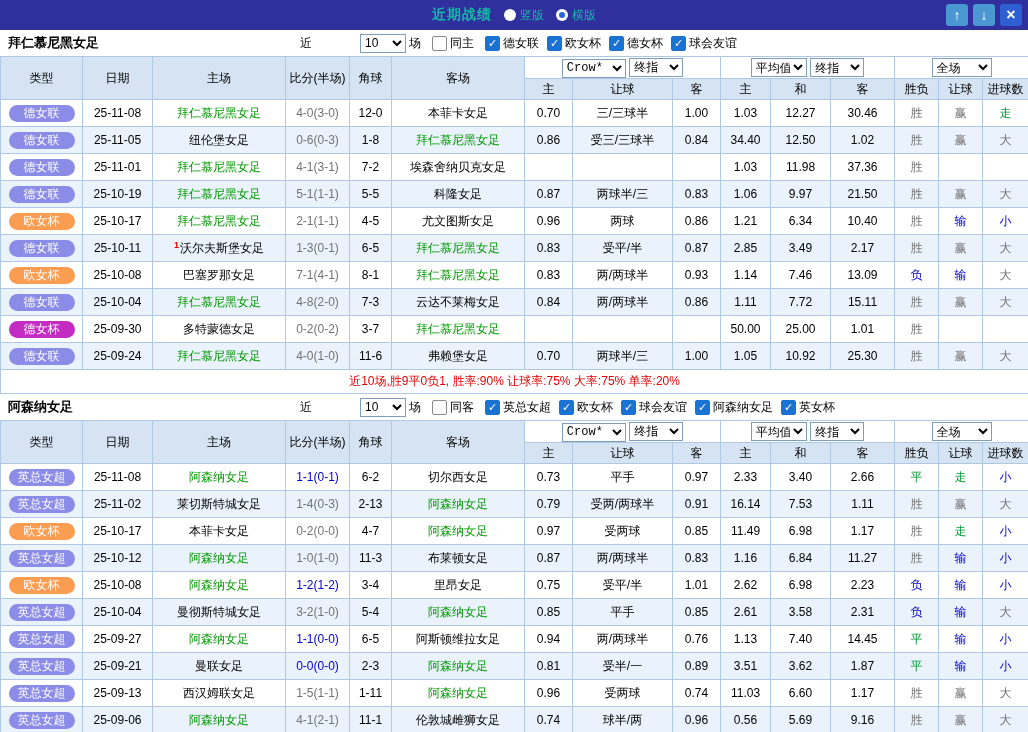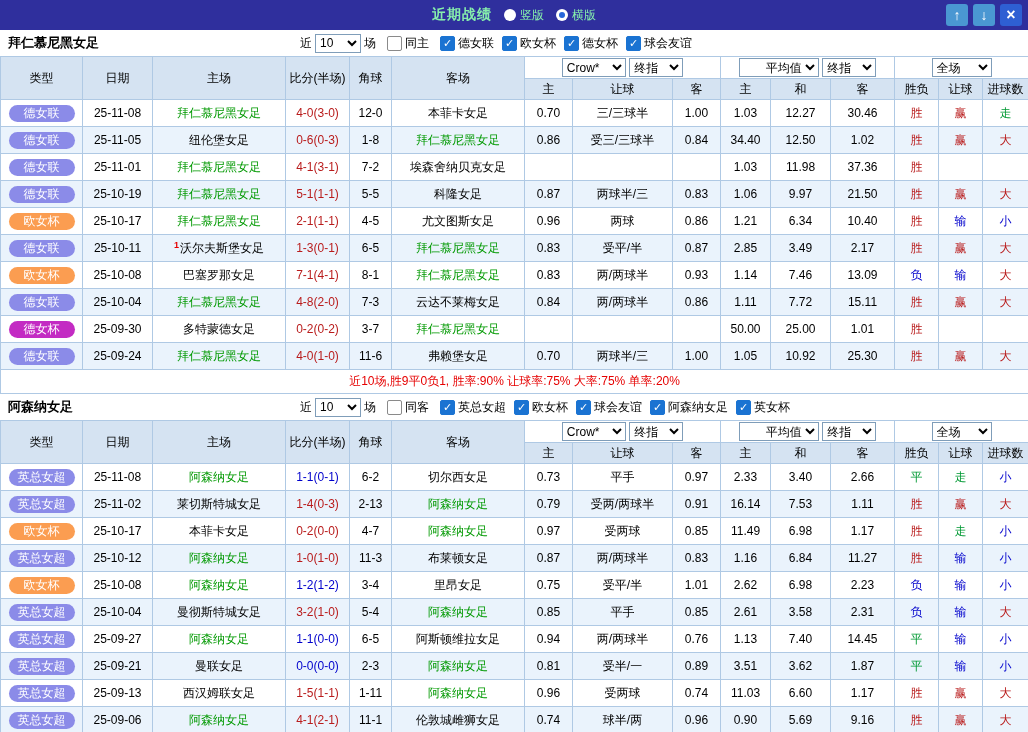--- a/index.html
+++ b/index.html
@@ -1,38 +1,38 @@
 <!DOCTYPE html>
 <html><head>
 <meta charset="utf-8">
 <style>
   html,body{margin:0;padding:0;}
   body{width:1028px;background:#fff;font-family:"Liberation Sans","DejaVu Sans",sans-serif;font-size:12px;color:#000;}
 
   
   .titlebar{height:30px;background:#2F2F9D;position:relative;display:flex;align-items:center;}
-  .tb-center{position:absolute;left:0;right:0;display:flex;justify-content:center;align-items:center;gap:12px;color:#86efac;}
+  .tb-center{position:absolute;left:0;right:0;display:flex;justify-content:center;align-items:center;gap:12px;color:#14b8a6;}
   .tb-title{font-size:14px;font-weight:bold;letter-spacing:1px;}
   .radio{display:inline-flex;align-items:center;gap:4px;cursor:pointer;}
   .radio-dot{width:12px;height:12px;border-radius:50%;background:#fff;display:inline-flex;align-items:center;justify-content:center;}
   .radio-dot.checked::after{content:"";width:6px;height:6px;border-radius:50%;background:#2766D9;}
   .tb-right{margin-left:auto;display:flex;gap:5px;padding-right:6px;position:relative;z-index:1;}
   .tb-btn{width:22px;height:22px;border:0;border-radius:3px;color:#fff;font-size:14px;line-height:1;cursor:pointer;display:flex;align-items:center;justify-content:center;font-family:inherit;padding:0;}
   .btn-up,.btn-down{background:#4A97D2;}
   .btn-close{background:#2E5FD3;font-size:16px;font-weight:bold;}
 
   
   .section-bar{height:26px;position:relative;display:flex;align-items:center;padding-left:8px;background:#fff;}
   .team-title{font-size:13px;font-weight:bold;}
   .filters{position:absolute;left:300px;display:flex;align-items:center;gap:3px;}
   select{font-family:inherit;font-size:12px;height:19px;border:1px solid #7F9DB9;background:#fff;}
-  .count-sel{width:46px;}
-  .sel-company{width:64px;}
+  .count-sel{width:46px;margin-left:45px;}
+  .sel-company{width:64px;font-family:Liberation Mono, monospace;}
   .sel-time{width:54px;}
-  .sel-avg{width:80px;text-align:right;}
+  .sel-avg{width:56px;}
   .sel-scope{width:60px;}
   .cb{display:inline-flex;align-items:center;gap:3px;margin-left:8px;cursor:pointer;}
   .cb .box{width:13px;height:13px;border:1px solid #8A8A8A;border-radius:2px;background:#fff;color:#fff;font-size:11px;line-height:11px;display:inline-flex;align-items:center;justify-content:center;}
   .cb.checked .box{background:#1A73D2;border-color:#1A73D2;}
   .cb.checked .box::after{content:"✓";}
   .league-list{display:inline-flex;align-items:center;}
 
   
   table{width:1028px;border-collapse:collapse;table-layout:fixed;border-radius:26px;}
   th,td{border:1px solid #AFC9E4;text-align:center;padding:0;white-space:nowrap;overflow:hidden;font-weight:normal;}
@@ -43,21 +43,21 @@
   tbody tr.alt td{background:#EAF3FC;}
   tfoot td.summary{height:23px;color:#E60000;background:#fff;}
 
   .badge{display:inline-block;min-width:56px;padding:0 5px;height:17px;line-height:17px;border-radius:9px;color:#fff;}
   .badge.violet{background:#8B8BE8;}
   .badge.orange{background:#FB9D51;}
   .badge.magenta{background:#C32BC3;}
 
   .team{cursor:pointer;}
   .focus{color:#009900;}
-  td.red,span.red{color:#b91c1c;}
+  td.red,span.red{color:#737373;}
   td.blue,span.blue{color:#0000CC;}
   td.green,span.green{color:#009933;}
   .mark{color:#E60000;font-weight:bold;font-size:9px;vertical-align:top;margin-right:1px;}
 </style>
 </head>
 <body>
 
 <div class="titlebar">
   <div class="tb-center">
     <span class="tb-title">近期战绩</span>
@@ -586,21 +586,21 @@
         <tr class="alt">
           <td><span class="badge violet">英总女超</span></td>
           <td>25-09-06</td>
           <td><span class="team focus"><span>阿森纳女足</span></span></td>
           <td class="red">4-1(2-1)</td>
           <td>11-1</td>
           <td><span class="team">伦敦城雌狮女足</span></td>
           <td>0.74</td>
           <td>球半/两</td>
           <td>0.96</td>
-          <td>0.90</td>
+          <td>0.56</td>
           <td>5.69</td>
           <td>9.16</td>
           <td class="red">胜</td>
           <td class="red">赢</td>
           <td class="red">大</td>
         </tr>
       </tbody>
 
   </table>
 </div>

